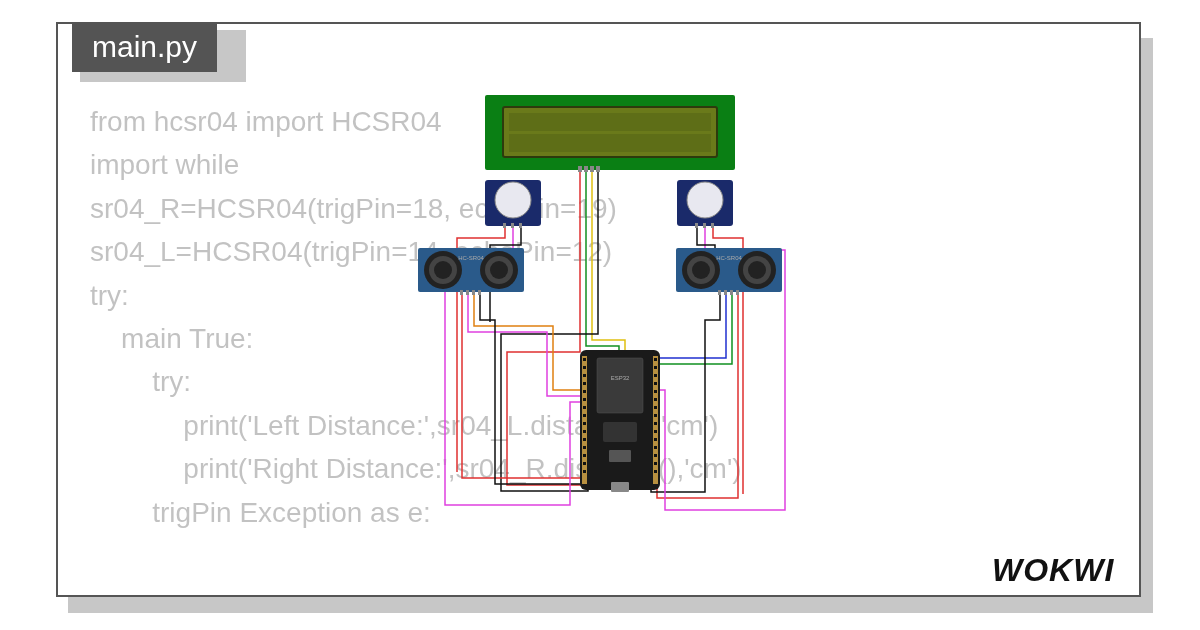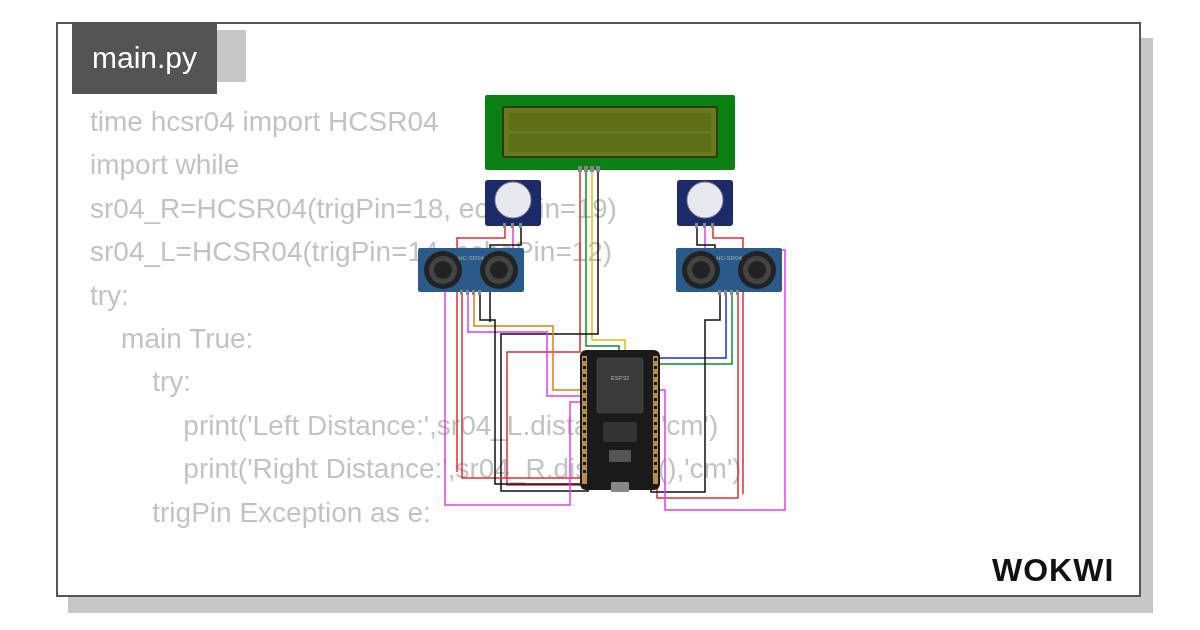--- a/index.html
+++ b/index.html
@@ -1,21 +1,21 @@
 <!DOCTYPE html>
 <html><head>
 <meta charset="utf-8">
 <style>
   * { margin: 0; padding: 0; box-sizing: border-box; }
   body { width: 1200px; height: 630px; background: #fff; font-family: -apple-system, BlinkMacSystemFont, "Segoe UI", Helvetica, Arial, sans-serif; position: relative; overflow: hidden; }
   .shadow { position: absolute; background: #c7c7c7; }
   .card { position: absolute; background: #fff; border: 2px solid #555; }
-  .tab { position: absolute; background: #545454; color: #fff; font-size: 30px; padding: 19px 20px; font-weight: 500; }
+  .tab { position: absolute; background: #545454; color: #fff; font-size: 30px; padding: 8px 20px; font-weight: 500; }
   .code { position: absolute; left: 90px; top: 100px; font-size: 28px; line-height: 1.55; color: rgba(80,80,80,0.35); font-family: -apple-system, sans-serif; white-space: pre; font-weight: 400; }
-  .wokwi { position: absolute; right: 58px; bottom: 30px; font-size: 36px; letter-spacing: 2px; font-family: Georgia, serif; font-weight: 500; }
+  .wokwi { position: absolute; right: 58px; bottom: 30px; font-size: 36px; letter-spacing: 2px; font-family: Georgia, serif; font-weight: 500; font-style: italic; }
   .diagram { position: absolute; left: 385px; top: 90px; width: 470px; height: 460px; }
   .diagram svg { width: 100%; height: 100%; overflow: visible; }
   .lcd-outer { fill: #0a7f14; }
   .lcd-inner { fill: #6a7a1a; stroke: #2d3a0d; stroke-width: 2; }
   .pir-pcb { fill: #1a2a6a; }
   .pir-dome { fill: #e8e8f0; stroke: #888; stroke-width: 1; }
   .hcsr-pcb { fill: #2a5a8a; }
   .hcsr-cyl { fill: #222; }
   .hcsr-grill { fill: #444; }
   .esp-pcb { fill: #1a1a1a; }
@@ -36,21 +36,21 @@
 <body>
 
 <div class="shadow" style="left:68px; top:38px; width:1085px; height:575px;"></div>
 <div class="card" style="left:56px; top:22px; width:1085px; height:575px;"></div>
 
 <div class="shadow" style="left:80px; top:30px; width:166px; height:52px;"></div>
 <div class="tab" style="left:72px; top:22px;">
   <span>main.py</span>
 </div>
 
-<pre class="code"><span>time hcsr04 import HCSR04</span>
+<pre class="code"><span>from hcsr04 import HCSR04</span>
 <span>import while</span>
 <span>sr04_R=HCSR04(trigPin=18, echoPin=19)</span>
 <span>sr04_L=HCSR04(trigPin=14, echoPin=12)</span>
 <span>try:</span>
 <span>    main True:</span>
 <span>        try:</span>
 <span>            print('Left Distance:',sr04_L.distance(),'cm')</span>
 <span>            print('Right Distance:',sr04_R.distance(),'cm')</span>
 <span>        trigPin Exception as e:</span></pre>
 

